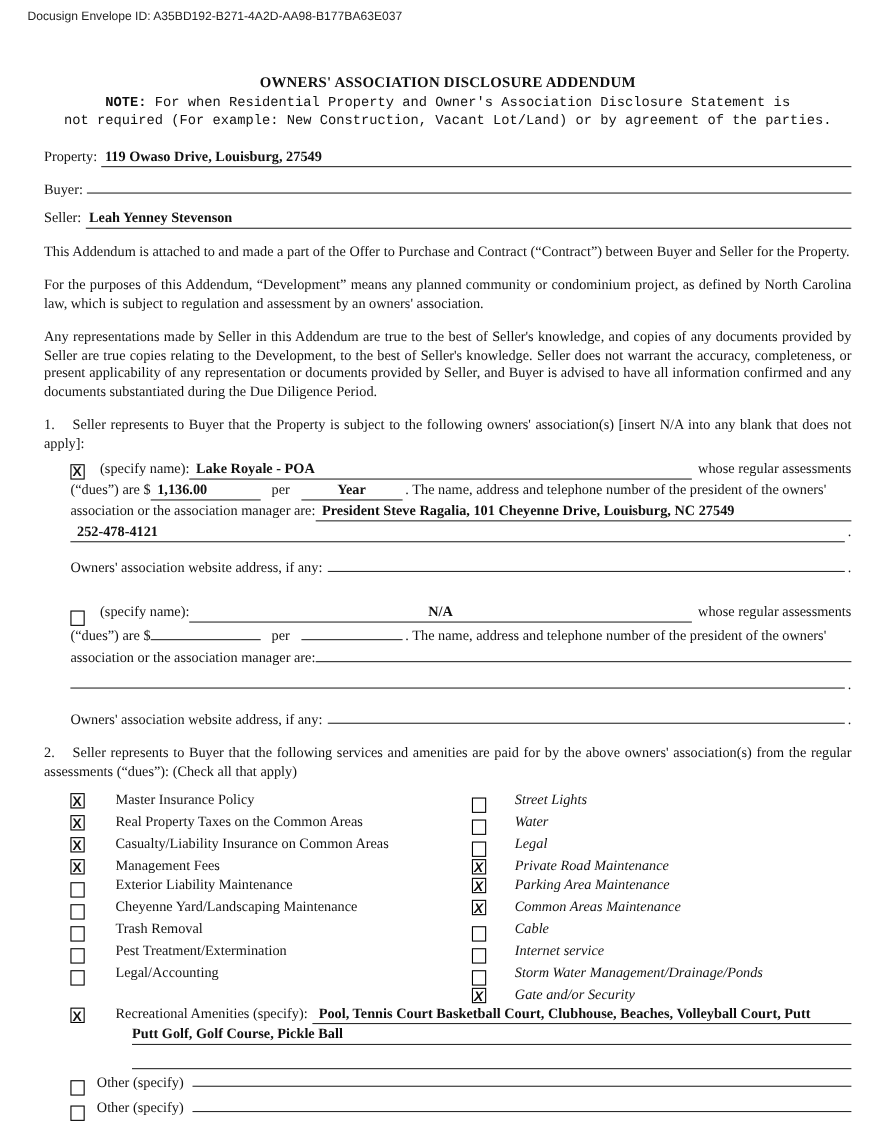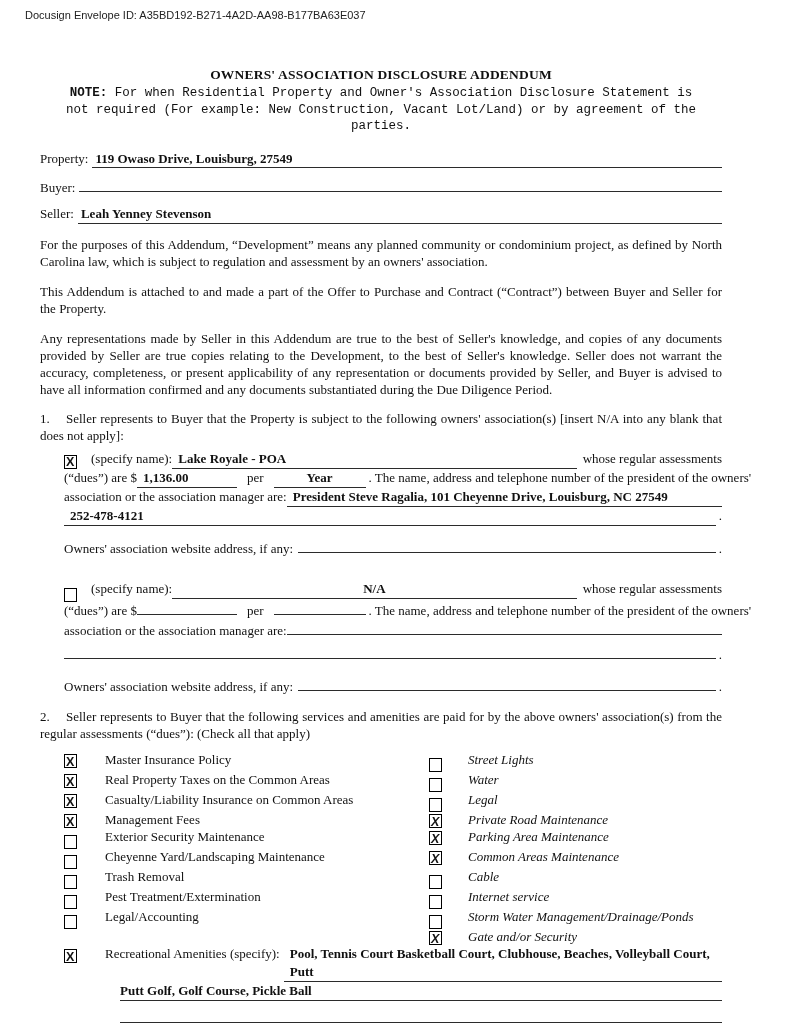--- a/index.html
+++ b/index.html
@@ -1,18 +1,18 @@
 <!DOCTYPE html>
 <html><head>
 <meta charset="utf-8">
 <style>
   * { margin:0; padding:0; box-sizing:border-box; }
   html,body { width:791px; height:1024px; background:#ffffff; overflow:hidden; }
   body { font-family:"Liberation Serif", serif; color:#111; font-size:13px; line-height:1.3; }
-  .page { width:791px; height:764px; position:relative; padding:8px 69px 0 40px; }
+  .page { width:791px; height:764px; position:relative; padding:8px 17px 0 40px; }
 
   .envelope { font-family:"Liberation Sans", sans-serif; font-size:11px; color:#222; margin-left:-15px; }
 
   .title-block { text-align:center; margin-top:44px; }
   .doc-title { font-weight:bold; font-size:13.5px; letter-spacing:.2px; }
   .note-line { font-size:12.5px; margin-top:1px;font-family:Liberation Mono, monospace; }
   .note-line b { font-weight:bold; }
 
   .party-row { display:flex; align-items:baseline; margin-top:9px; }
   .party-row .lbl { white-space:nowrap; padding-right:4px; }
@@ -77,22 +77,22 @@
   </div>
   <div class="party-row">
     <span class="lbl">Buyer:</span>
     <span class="fill"></span>
   </div>
   <div class="party-row">
     <span class="lbl">Seller:</span>
     <span class="fill bold">Leah Yenney Stevenson</span>
   </div>
 
+  <p class="para">This Addendum is attached to and made a part of the Offer to Purchase and Contract (“Contract”) between Buyer and Seller for the Property.</p>
   <p class="para">For the purposes of this Addendum, “Development” means any planned community or condominium project, as defined by North Carolina law, which is subject to regulation and assessment by an owners' association.</p>
-  <p class="para">This Addendum is attached to and made a part of the Offer to Purchase and Contract (“Contract”) between Buyer and Seller for the Property.</p>
   <p class="para">Any representations made by Seller in this Addendum are true to the best of Seller's knowledge, and copies of any documents provided by Seller are true copies relating to the Development, to the best of Seller's knowledge. Seller does not warrant the accuracy, completeness, or present applicability of any representation or documents provided by Seller, and Buyer is advised to have all information confirmed and any documents substantiated during the Due Diligence Period.</p>
 
   <div class="item-para">
     <span class="item-num">1.</span><span>Seller represents to Buyer that the Property is subject to the following owners' association(s) [insert N/A into any blank that does not apply]:</span>
   </div>
 
   <div class="assoc">
     <div class="fline">
       <span class="cb">
           <span>X</span>
@@ -215,21 +215,21 @@
             <span>X</span>
           </span>
           <span>Private Road Maintenance</span>
         </span>
     </div>
     <div class="chk-row">
       <span class="chk-left">
           <span class="cb">
             <span></span>
           </span>
-          <span>Exterior Security Maintenance</span>
+          <span>Exterior Liability Maintenance</span>
         </span>
       <span class="chk-right">
           <span class="cb">
             <span>X</span>
           </span>
           <span>Parking Area Maintenance</span>
         </span>
     </div>
     <div class="chk-row">
       <span class="chk-left">

